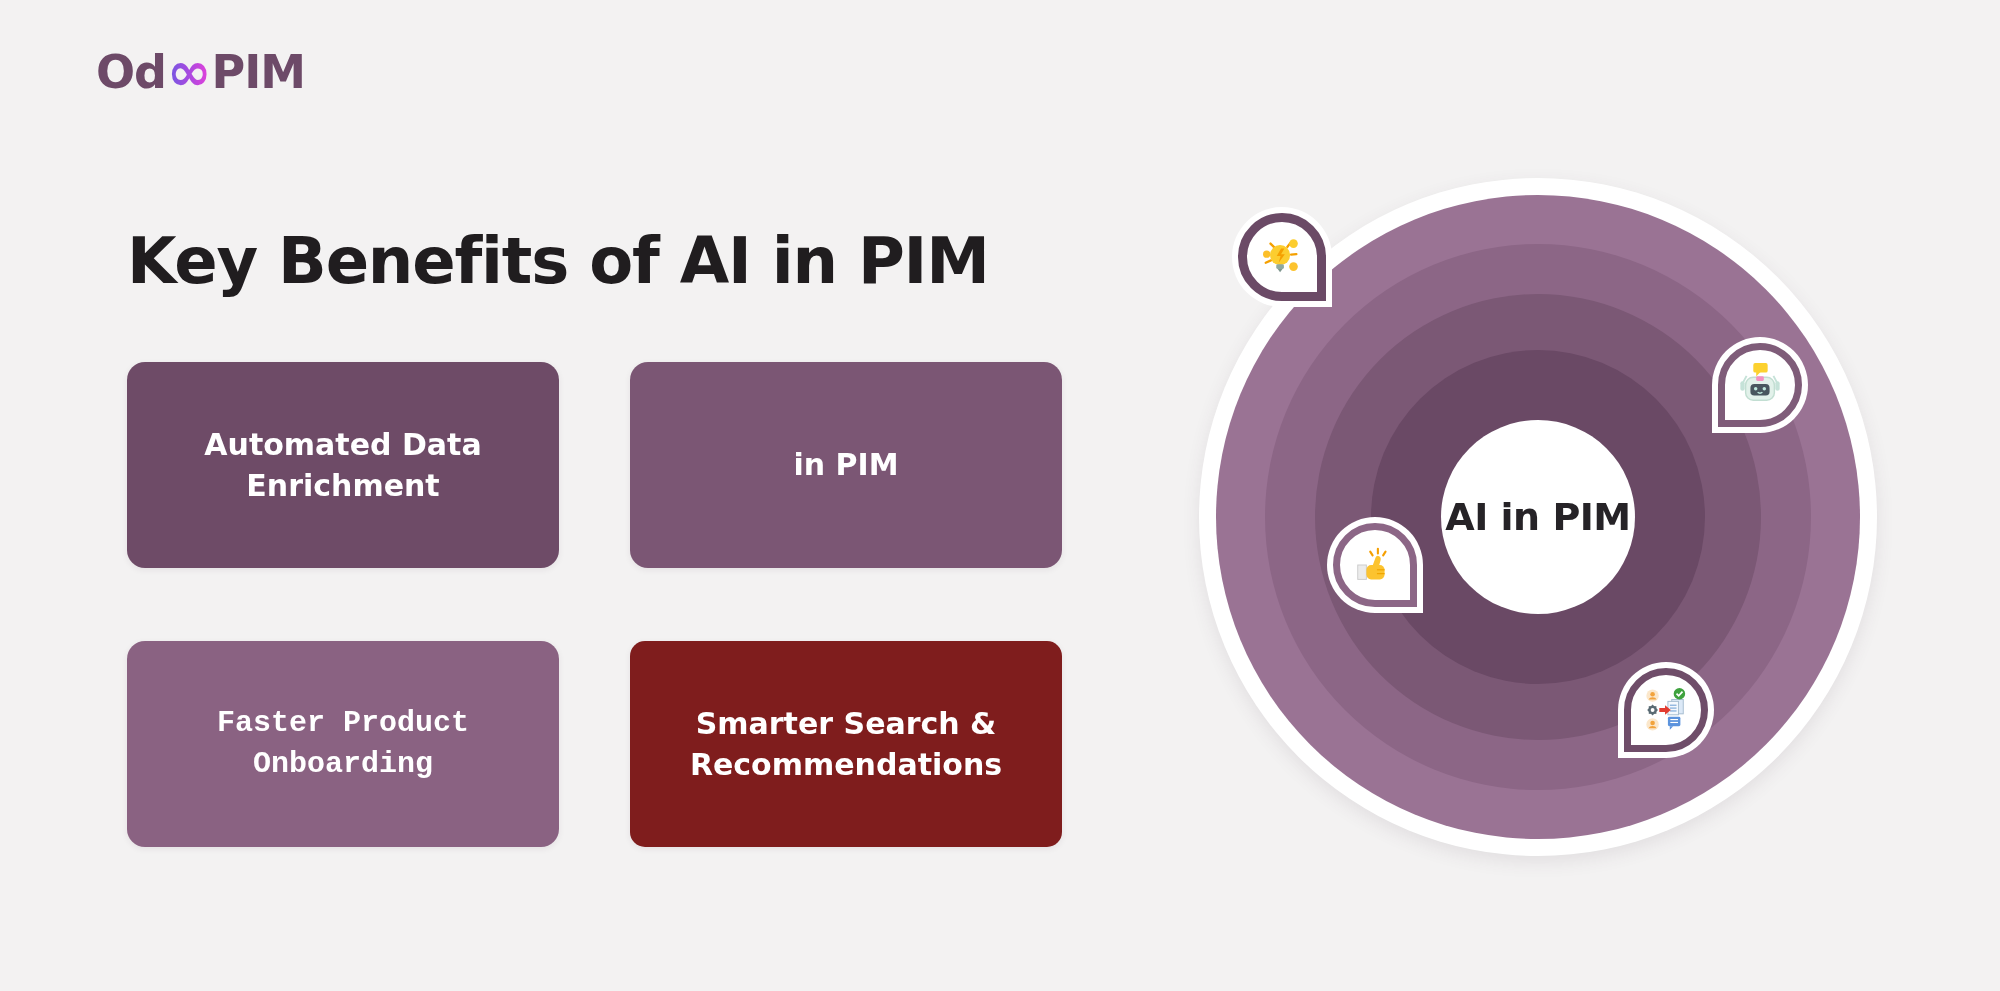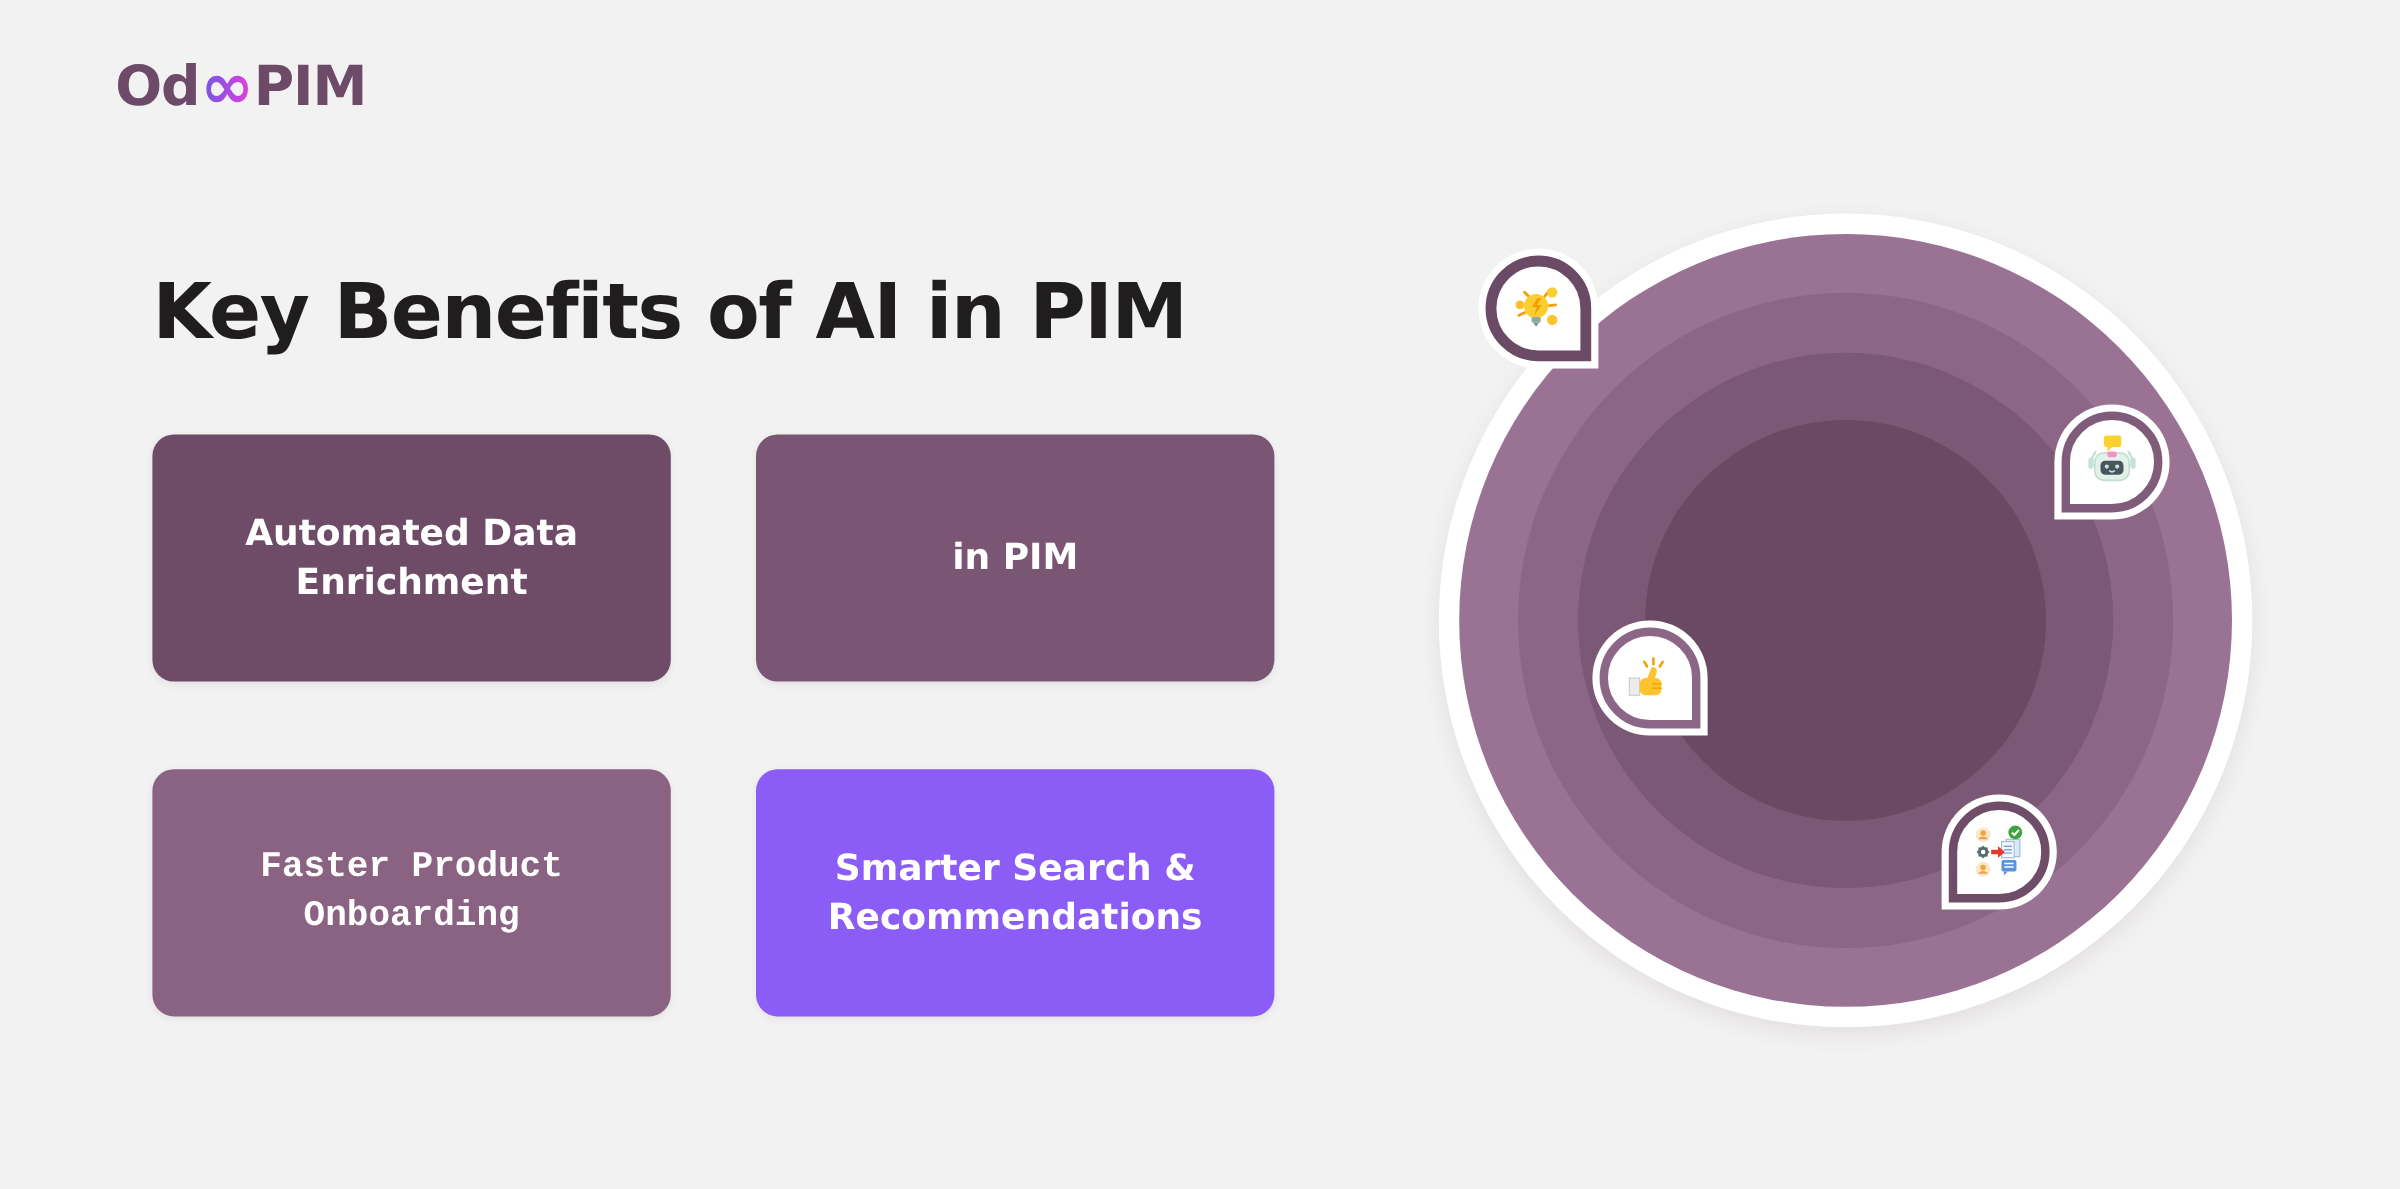--- a/index.html
+++ b/index.html
@@ -90,30 +90,33 @@
     <span class="line">Automated Data</span>
     <span class="line">Enrichment</span>
   </div>
   <div class="card card2" style="background-color: rgb(123, 86, 116);">
     <span class="line">in PIM</span>
   </div>
   <div class="card card3" style="background-color: rgb(138, 98, 130);">
     <span class="line">Faster Product</span>
     <span class="line">Onboarding</span>
   </div>
-  <div class="card card4" style="background-color: #8b5cf6;">
+  <div class="card card4" style="background-color: #7f1d1d; border-radius: 15px;">
     <span class="line">Smarter Search &amp;</span>
     <span class="line">Recommendations</span>
   </div>
 
   <div class="circle ring-white"></div>
   <div class="circle band1" style="background-color: rgb(154, 115, 148);"></div>
   <div class="circle band2" style="background-color: rgb(140, 102, 134);"></div>
   <div class="circle band3" style="background-color: rgb(123, 88, 117);"></div>
   <div class="circle band4" style="background-color: rgb(106, 73, 101);"></div>
+  <div class="circle center-circle">
+    <span class="center-label">AI in PIM</span>
+  </div>
 
   <div class="badge badge1 tear-br" style="border-color: rgb(107, 74, 102);">
     <svg viewBox="0 0 48 48">
       <g stroke="#f5a000" stroke-width="2.4" stroke-linecap="round">
         <line x1="12" y1="10" x2="16.5" y2="14.5"></line>
         <line x1="33" y1="9" x2="29.5" y2="13.5"></line>
         <line x1="7" y1="30" x2="12.5" y2="27.5"></line>
         <line x1="39" y1="21" x2="33.5" y2="21.5"></line>
       </g>
       <circle cx="36" cy="10" r="4.5" fill="#fccd2f"></circle>

